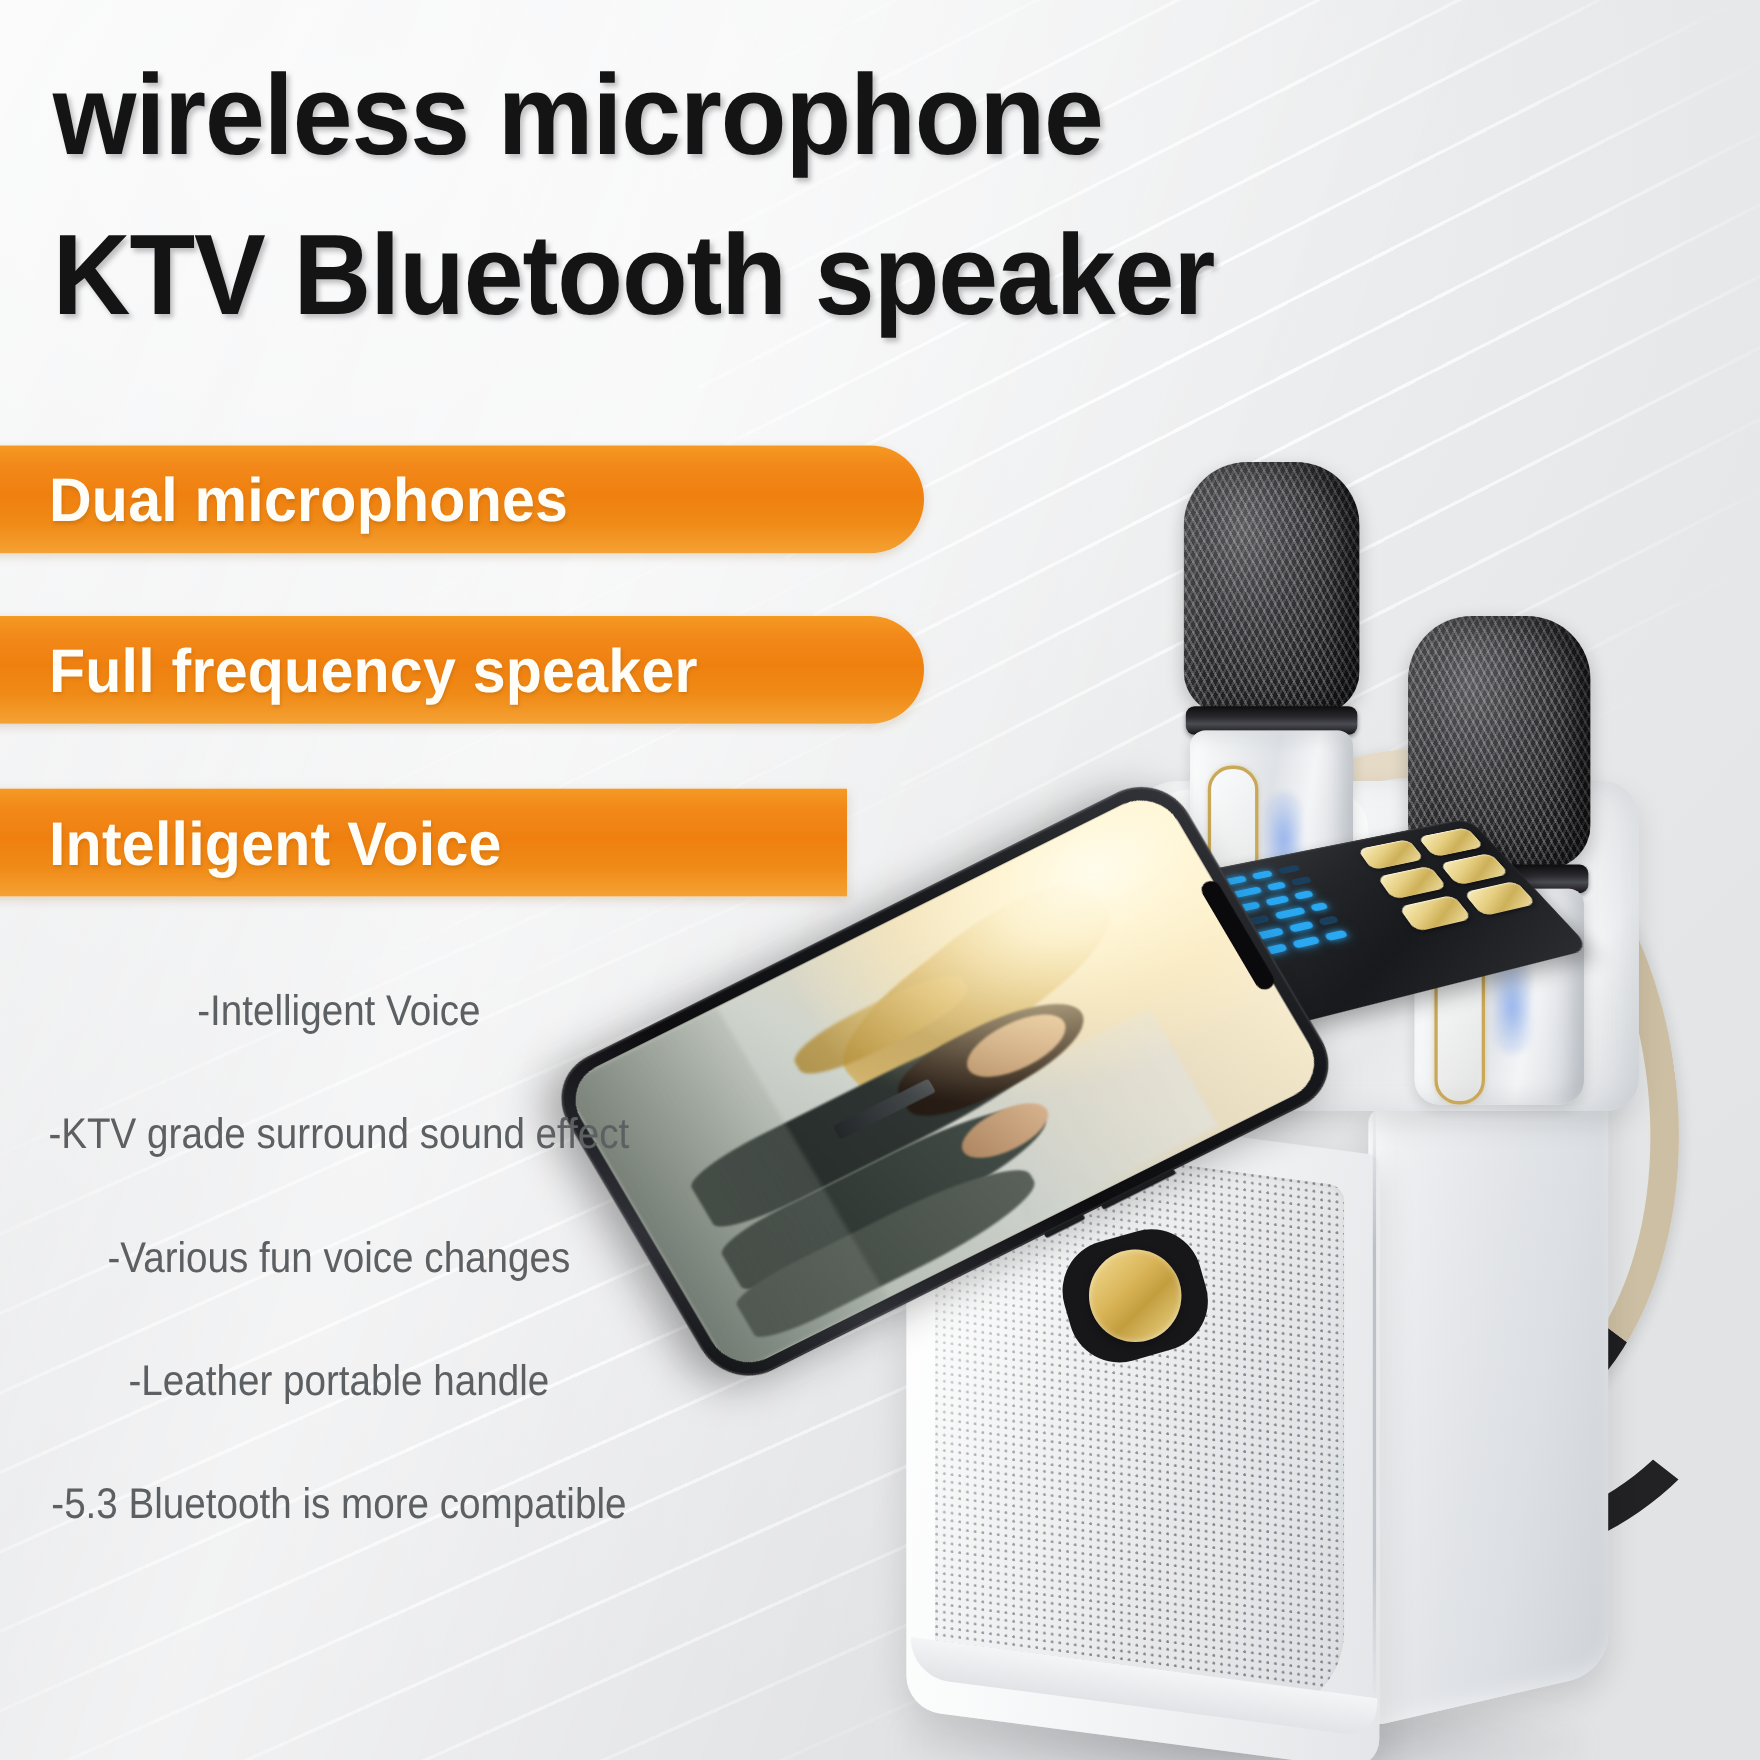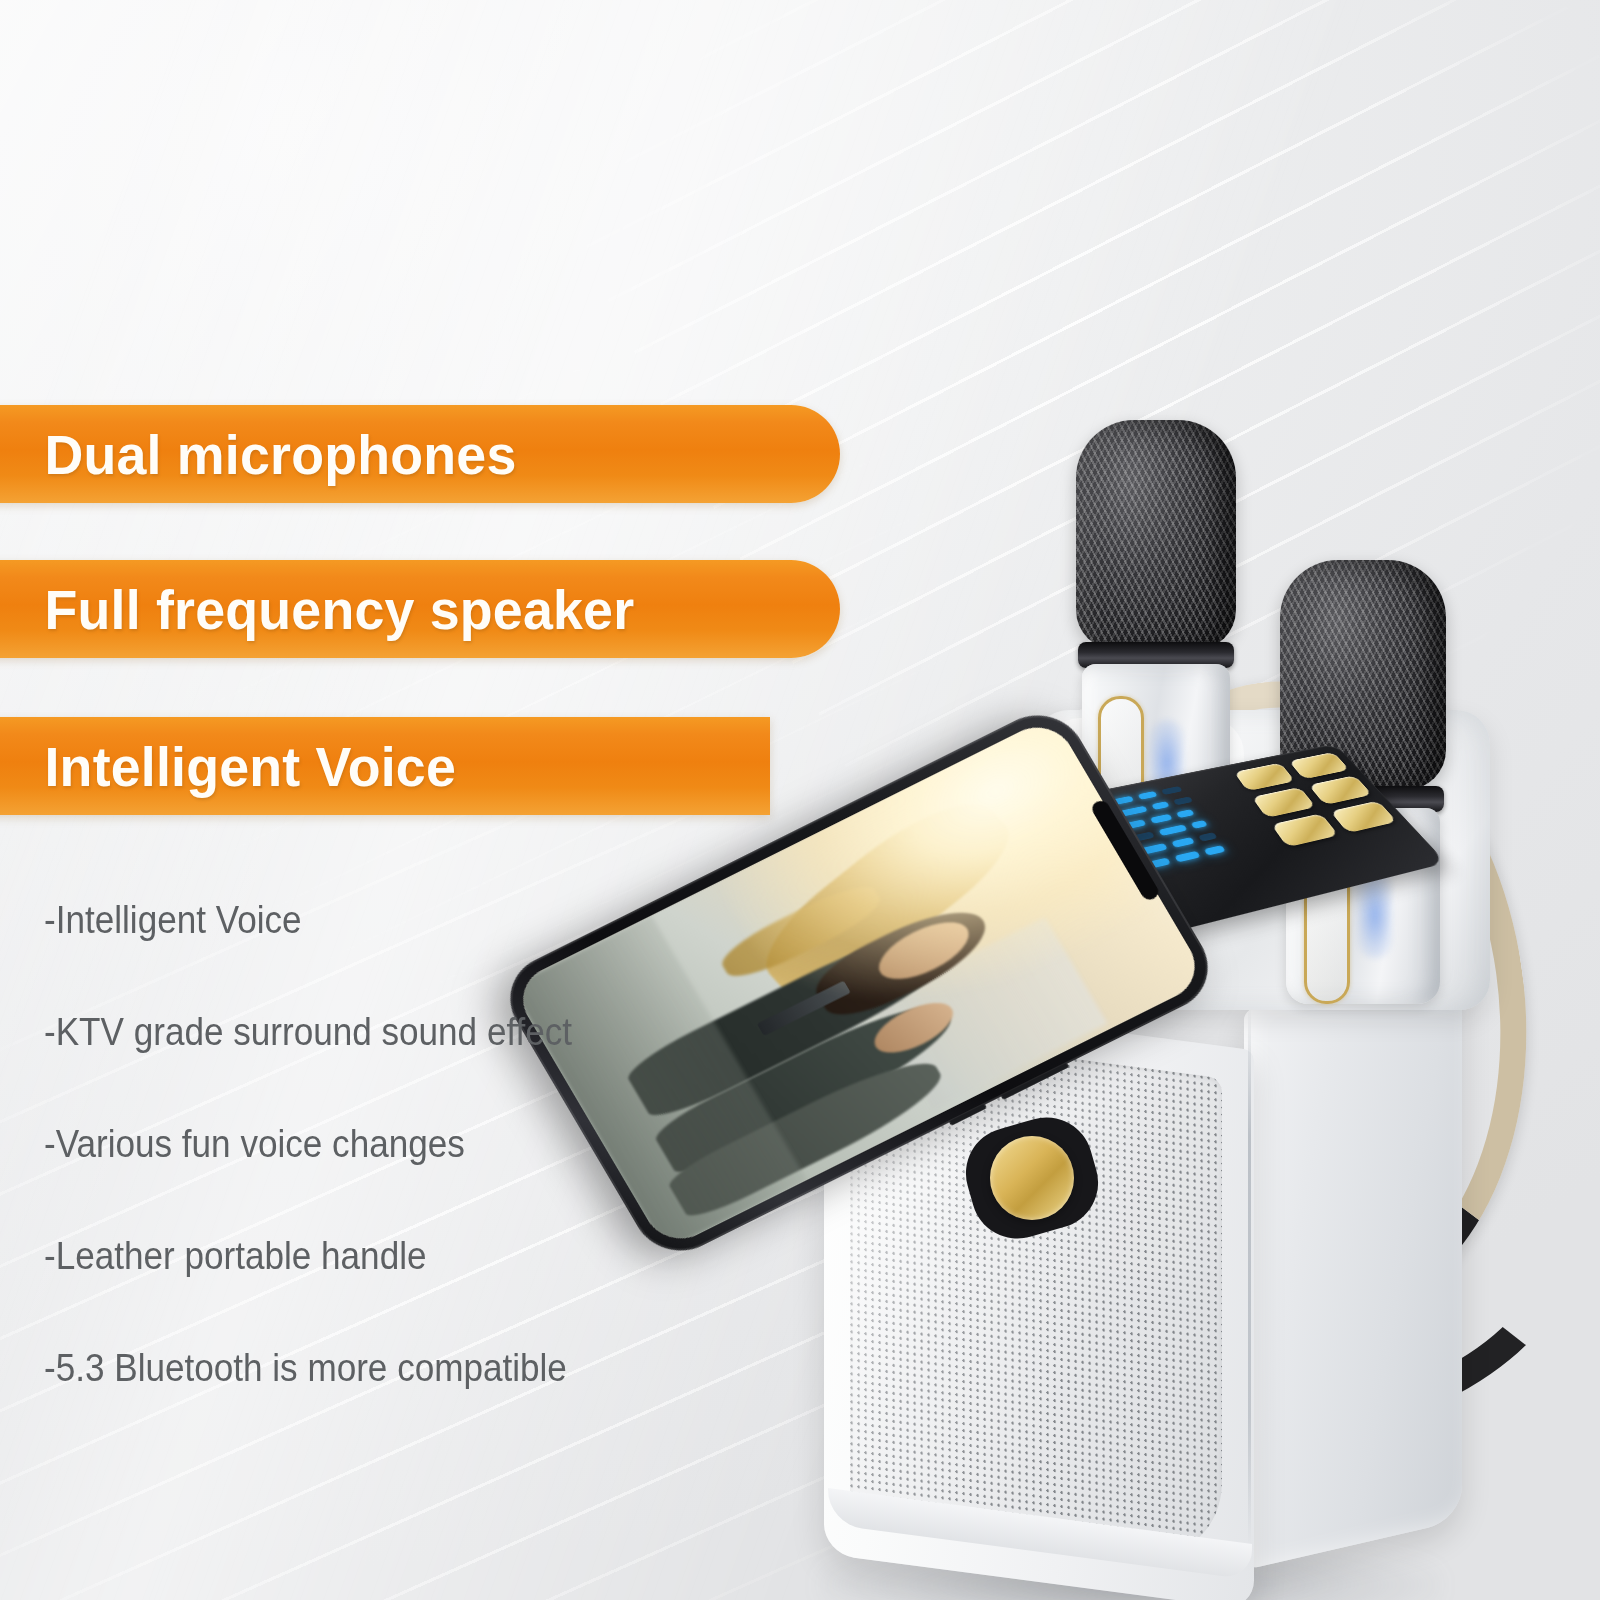--- a/index.html
+++ b/index.html
@@ -76,21 +76,21 @@
     color:#fffdf8;font-weight:700;font-size:56px;letter-spacing:.2px;
     padding-left:88px;white-space:nowrap;
     transform:scaleX(.96);transform-origin:left center;
     text-shadow:1px 2px 3px rgba(150,90,20,.30);
   }
   .b1{top:405px;width:880px;}
   .b2{top:560px;width:880px;}
   .b3{top:717px;width:810px;border-top-right-radius:0;border-bottom-right-radius:0;}
 
   
-  .bullets{position:absolute;left:44px;top:900px;z-index:20;}
+  .bullets{position:absolute;left:44px;top:900px;z-index:20;text-align:center;}
   .bullet{
     color:#5d6063;font-size:39px;line-height:1;
     margin-bottom:73px;white-space:nowrap;
     transform:scaleX(.9);transform-origin:left center;
     font-weight:400;
   }
 
   
   #product{position:absolute;left:700px;top:380px;width:900px;height:1220px;z-index:15;}
   .handle-inner{
@@ -348,20 +348,24 @@
 
 <div id="stage">
 
   <div class="bg-base"></div>
   <div class="bg-sweep"></div>
   <div class="bg-sweep2"></div>
   <div class="streaks-tr"></div>
   <div class="streaks-mid"></div>
   <div class="streaks-bl"></div>
 
+  <div class="headline">
+    <div class="ln ln1">wireless microphone</div>
+    <div class="ln ln2">KTV Bluetooth speaker</div>
+  </div>
 
   <div class="banner b1">
     <span>Dual microphones</span>
   </div>
   <div class="banner b2">
     <span>Full frequency speaker</span>
   </div>
   <div class="banner b3">
     <span>Intelligent Voice</span>
   </div>

